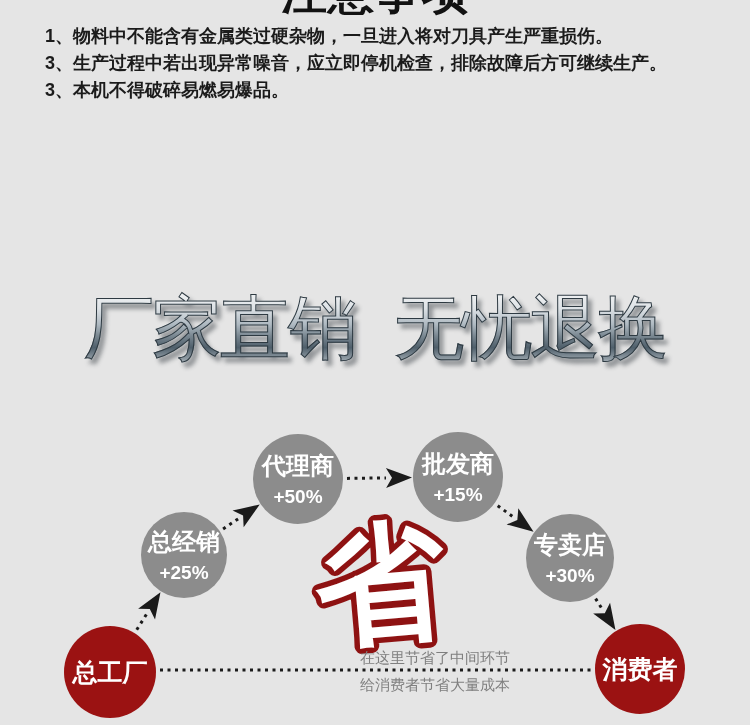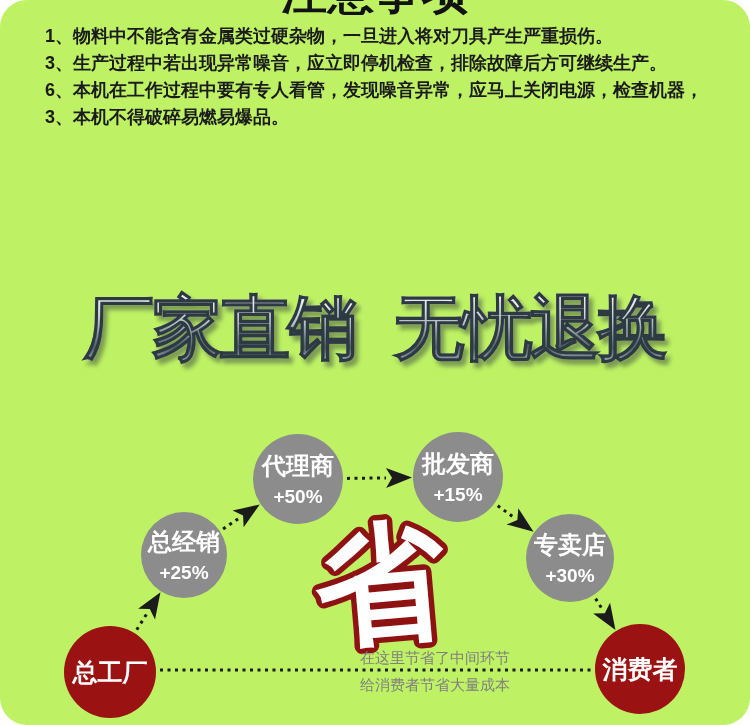--- a/index.html
+++ b/index.html
@@ -1,39 +1,38 @@
 <!DOCTYPE html>
 <html><head>
 <meta charset="utf-8">
 <style>
   html,body{margin:0;padding:0;}
   .page{
     position:relative; width:750px; height:725px; overflow:hidden;
-    background:#bef264;
+    background:#e5e5e5;
     font-family:"Liberation Sans","DejaVu Sans",sans-serif;
-    border-radius:27px;
   }
   
   .clipped-title{
     position:absolute; top:-31px; left:0; width:100%;
     text-align:center; font-size:46px; font-weight:bold; color:#121212;
     line-height:1; letter-spacing:1px; white-space:nowrap;
   }
   
   .notes{
     position:absolute; top:26px; left:45px; width:690px;
     color:#1b1b1b; font-size:18px; font-weight:bold;
   }
   .note-item{margin-bottom:7px;}
   .note-line{line-height:20px; white-space:nowrap;}
   .note-line.cont{padding-left:30px;}
   
   .metal-banner{
     position:absolute; top:293px; left:0; width:100%;
-    text-align:center; font-size:70px; font-weight:bold;
+    text-align:center; font-size:70px; font-weight:normal;
     letter-spacing:-2px; line-height:1; white-space:nowrap;
   }
   .metal-text{
     display:inline-block;
     background:linear-gradient(180deg,#f0f2f3 0%,#dde2e6 22%,#aeb9c1 45%,#77858f 62%,#4f5f6b 78%,#a8b2b9 100%);
     -webkit-background-clip:text; background-clip:text; color:transparent;
     -webkit-text-stroke:1px #2e3a42;
     filter:drop-shadow(4px 5px 2px rgba(45,52,58,0.45));
   }
   .banner-gap{display:inline-block; width:38px;}
@@ -58,21 +57,20 @@
   <div class="clipped-title">注意事项</div>
 
   <div class="notes">
       <div class="note-item">
         <div class="note-line">1、物料中不能含有金属类过硬杂物，一旦进入将对刀具产生严重损伤。</div>
       </div>
       <div class="note-item">
         <div class="note-line">3、生产过程中若出现异常噪音，应立即停机检查，排除故障后方可继续生产。</div>
       </div>
       <div class="note-item">
-        <div class="note-line">6、本机在工作过程中要有专人看管，发现噪音异常，应马上关闭电源，检查机器，</div>
       </div>
       <div class="note-item">
         <div class="note-line">3、本机不得破碎易燃易爆品。</div>
       </div>
     </div>
 
   <div class="metal-banner">
     <span class="metal-text">厂家直销</span><span class="banner-gap"></span><span class="metal-text">无忧退换</span>
   </div>
 

